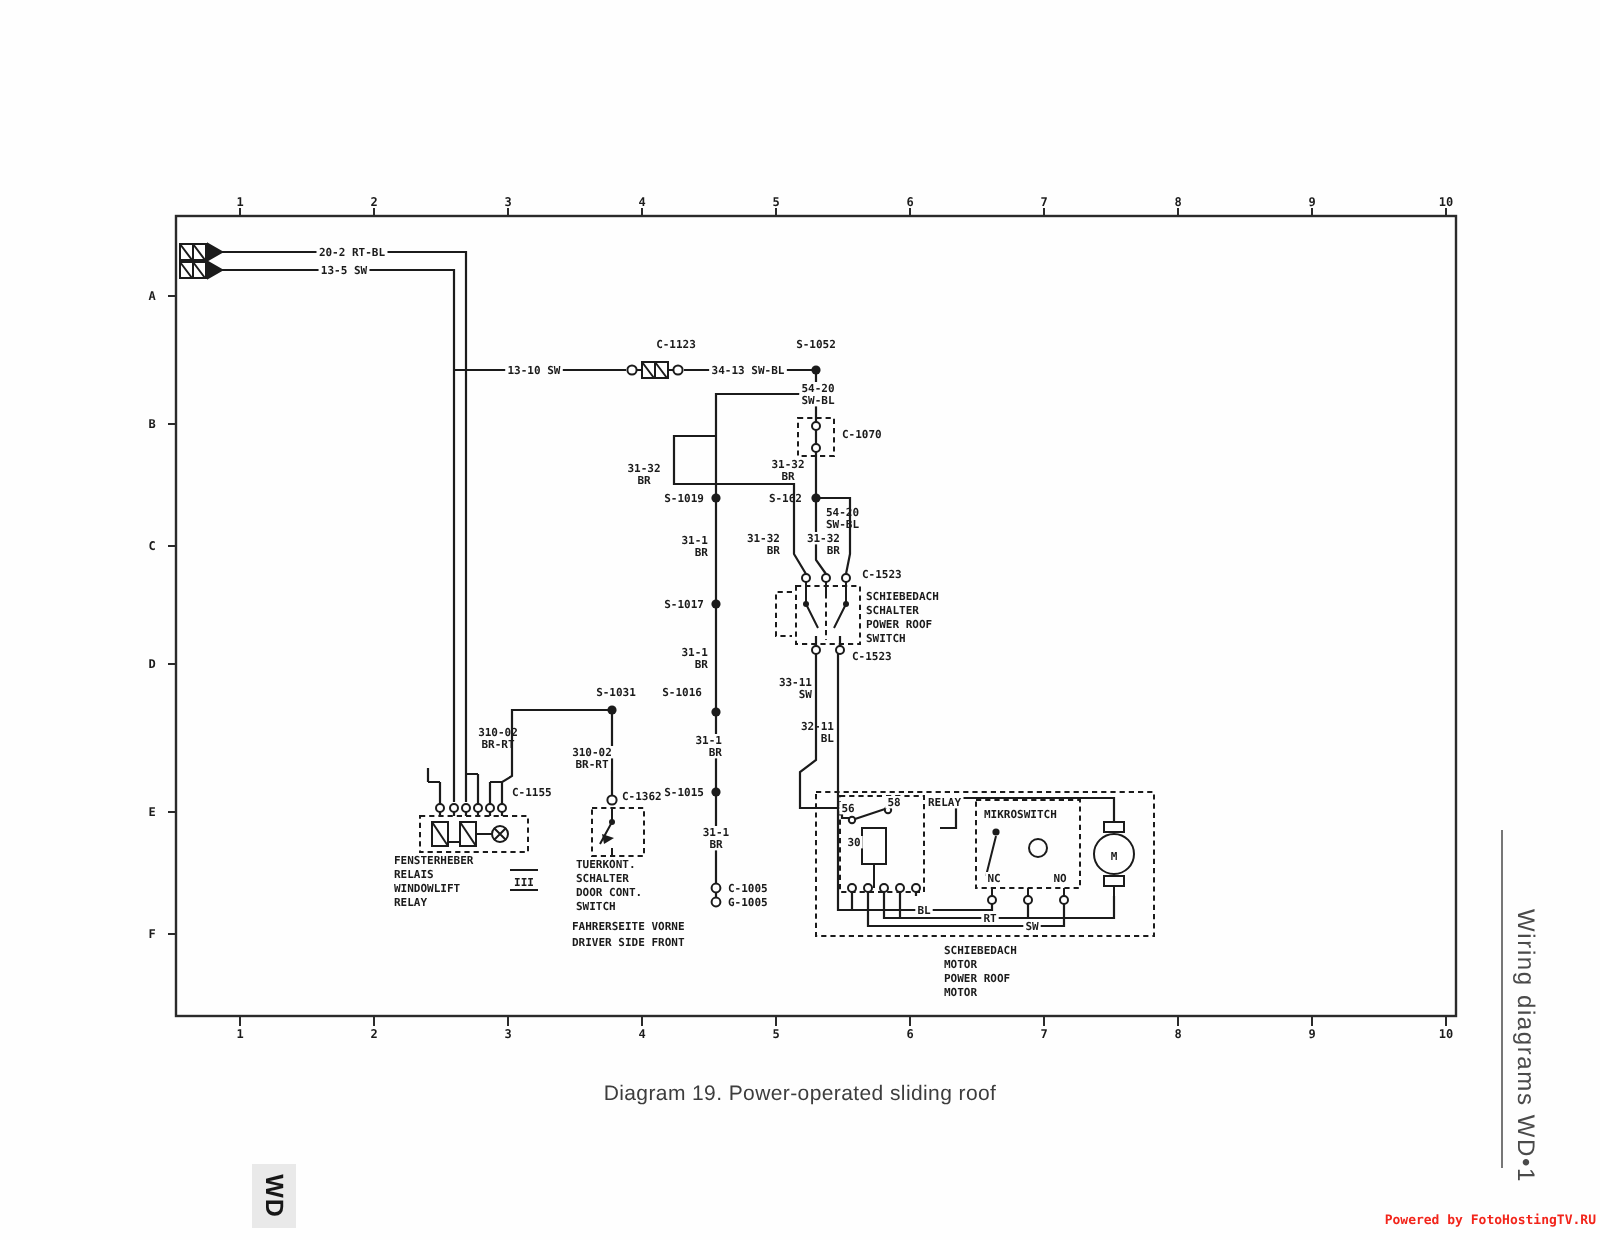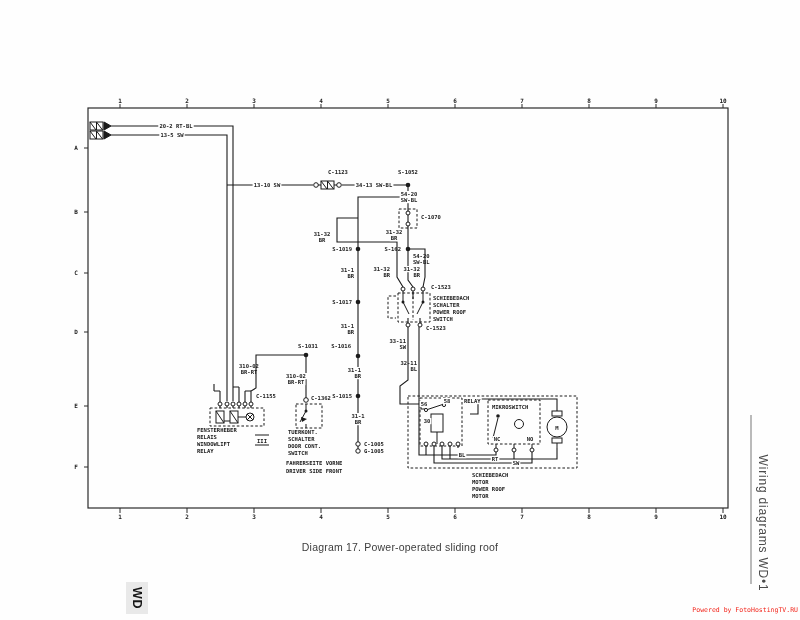--- a/index.html
+++ b/index.html
@@ -7,21 +7,21 @@
         font-family:"Liberation Sans",sans-serif;}
   svg{position:absolute;left:0;top:0;}
   .caption{position:absolute;left:0;right:0;top:541px;text-align:center;
            font-size:10.5px;color:#3d3d3d;letter-spacing:.2px;}
   .side-label{position:absolute;left:763px;top:523px;transform:translate(-50%,-50%) rotate(90deg);
               white-space:nowrap;font-size:12px;color:#4a4a4a;letter-spacing:.8px;}
   .wd-tab{position:absolute;left:126px;top:582px;width:22px;height:32px;background:#e9e9e9;
           display:flex;align-items:center;justify-content:center;}
   .wd-tab span{transform:rotate(90deg);font-weight:bold;font-size:12.5px;color:#161616;letter-spacing:.5px;}
   .watermark{position:absolute;right:2px;top:606px;font-family:"DejaVu Sans Mono",monospace;
-             font-weight:normal;font-size:6.5px;color:#f2251b;}
+             font-weight:bold;font-size:6.5px;color:#f2251b;}
   text{font-family:"DejaVu Sans Mono",monospace;font-weight:bold;fill:#1b1b1b;}
   text.lbl{font-size:5.5px;}
   text.grid{font-size:6px;}
 </style>
 </head>
 <body>
 
 <div class="page">
 
 <svg width="800" height="620" viewBox="0 0 800 620">
@@ -284,20 +284,20 @@
         <text x="723" y="519" class="grid" text-anchor="middle">10</text>
         <text x="76" y="150" class="grid" text-anchor="middle">A</text>
         <text x="76" y="214" class="grid" text-anchor="middle">B</text>
         <text x="76" y="275" class="grid" text-anchor="middle">C</text>
         <text x="76" y="334" class="grid" text-anchor="middle">D</text>
         <text x="76" y="408" class="grid" text-anchor="middle">E</text>
         <text x="76" y="469" class="grid" text-anchor="middle">F</text>
       </g>
 </svg>
 
-<div class="caption">Diagram 17. Power-operated sliding roof</div>
+<div class="caption">Diagram 19. Power-operated sliding roof</div>
 <div class="side-label">Wiring diagrams WD•1</div>
 <div class="wd-tab">
   <span>WD</span>
 </div>
 <div class="watermark">Powered by FotoHostingTV.RU</div>
 
 </div>
 
 </body></html>

